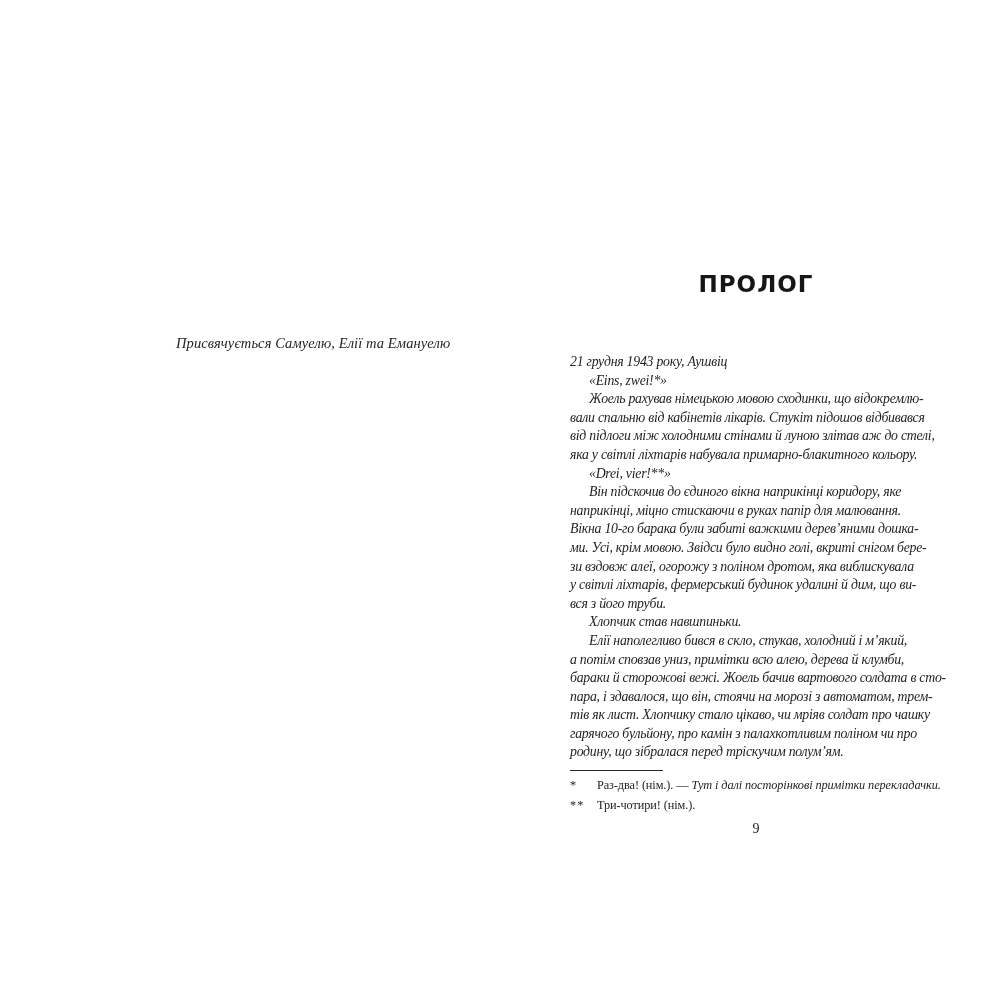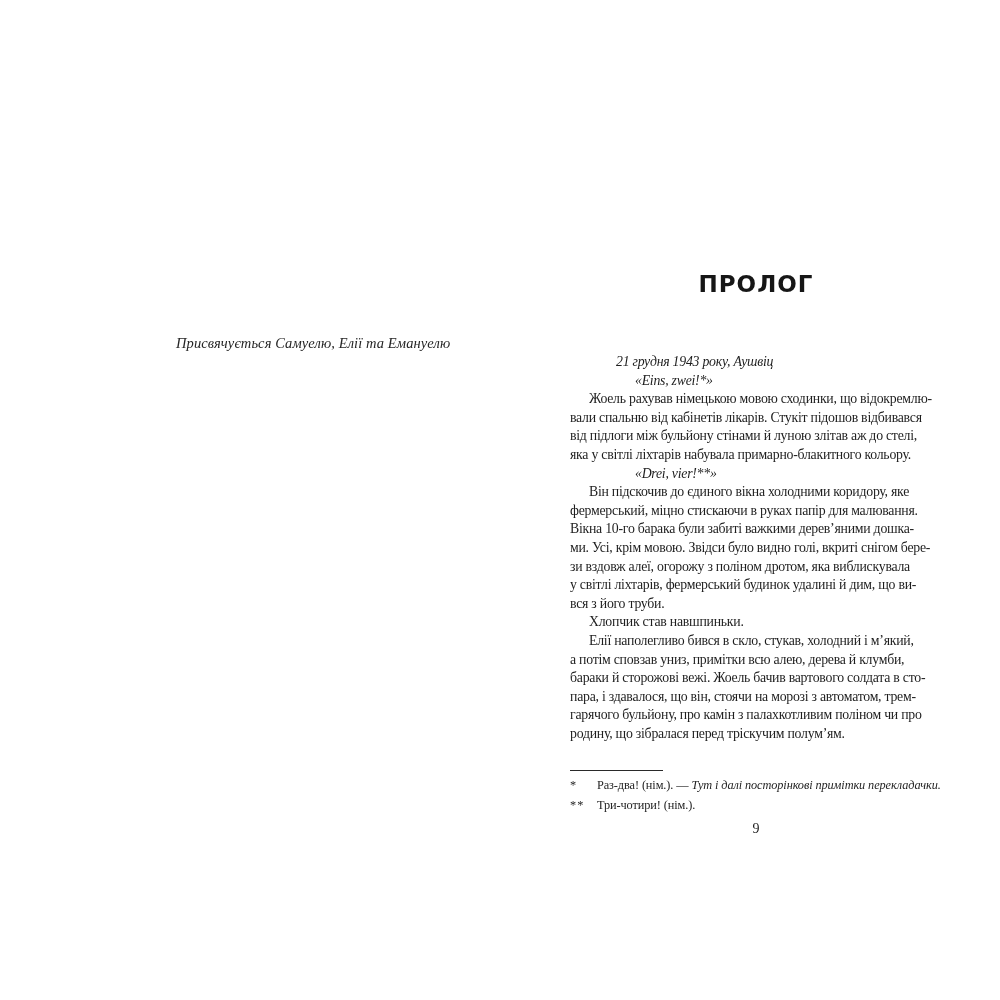--- a/index.html
+++ b/index.html
@@ -63,23 +63,24 @@
     top: 353px;
     width: 372px;
     font-size: 13.8px;
     letter-spacing: -0.25px;
     color: #1e1e1e;
   }
   .line {
     height: 18.6px;
     line-height: 18.6px;
     white-space: nowrap;
+    font-style: italic;
   }
   .line.ind { padding-left: 19px; }
-  .line.it  { font-style: italic; margin-left: 46px; }
+  .line.it  { font-style: italic; }
   .footnotes {
     position: absolute;
     left: 70px;   
     top: 770px;
     width: 380px;
     font-size: 12.3px;
     letter-spacing: -0.1px;
     color: #242424;
   }
   .footnote-divider {
@@ -119,35 +120,36 @@
 
   <div class="right-page">
 
     <div class="chapter-title">ПРОЛОГ</div>
 
     <div class="body-text">
       <div class="line it">21 грудня 1943 року, Аушвіц</div>
       <div class="line it ind">«Eins, zwei!*»</div>
       <div class="line ind">Жоель рахував німецькою мовою сходинки, що відокремлю-</div>
       <div class="line">вали спальню від кабінетів лікарів. Стукіт підошов відбивався</div>
-      <div class="line">від підлоги між бульйону стінами й луною злітав аж до стелі,</div>
+      <div class="line">від підлоги між холодними стінами й луною злітав аж до стелі,</div>
       <div class="line">яка у світлі ліхтарів набувала примарно-блакитного кольору.</div>
       <div class="line it ind">«Drei, vier!**»</div>
-      <div class="line ind">Він підскочив до єдиного вікна холодними коридору, яке</div>
-      <div class="line">фермерський, міцно стискаючи в руках папір для малювання.</div>
+      <div class="line ind">Він підскочив до єдиного вікна наприкінці коридору, яке</div>
+      <div class="line">наприкінці, міцно стискаючи в руках папір для малювання.</div>
       <div class="line">Вікна 10-го барака були забиті важкими дерев’яними дошка-</div>
       <div class="line">ми. Усі, крім мовою. Звідси було видно голі, вкриті снігом бере-</div>
       <div class="line">зи вздовж алеї, огорожу з поліном дротом, яка виблискувала</div>
       <div class="line">у світлі ліхтарів, фермерський будинок удалині й дим, що ви-</div>
       <div class="line">вся з його труби.</div>
       <div class="line ind">Хлопчик став навшпиньки.</div>
       <div class="line ind">Елії наполегливо бився в скло, стукав, холодний і м’який,</div>
       <div class="line">а потім сповзав униз, примітки всю алею, дерева й клумби,</div>
       <div class="line">бараки й сторожові вежі. Жоель бачив вартового солдата в сто-</div>
       <div class="line">пара, і здавалося, що він, стоячи на морозі з автоматом, трем-</div>
+      <div class="line">тів як лист. Хлопчику стало цікаво, чи мріяв солдат про чашку</div>
       <div class="line">гарячого бульйону, про камін з палахкотливим поліном чи про</div>
       <div class="line">родину, що зібралася перед тріскучим полум’ям.</div>
     </div>
 
     <div class="footnotes">
       <div class="footnote-divider"></div>
       <div class="footnote-item">
         <span class="footnote-marker">*</span>
         <span class="footnote-body"><span>Раз-два! (нім.). — </span><span class="it-part">Тут і далі посторінкові примітки перекладачки.</span></span>
       </div>

